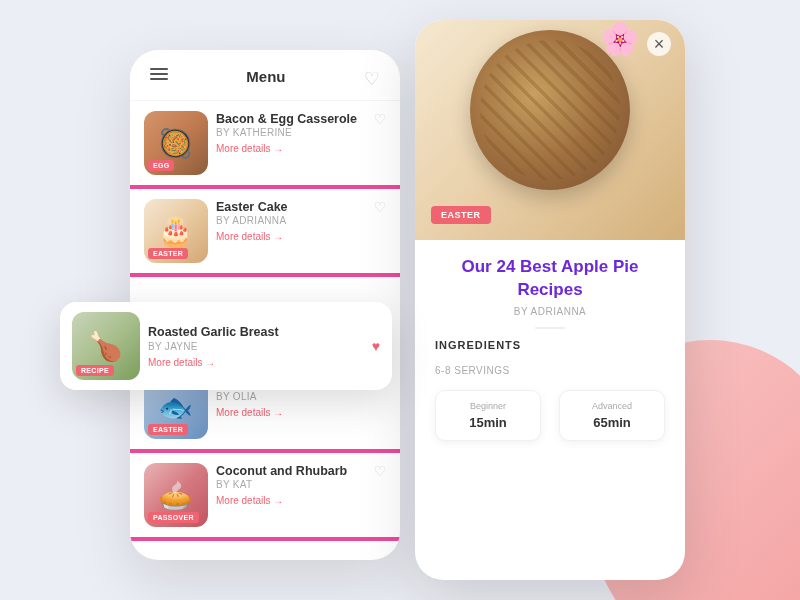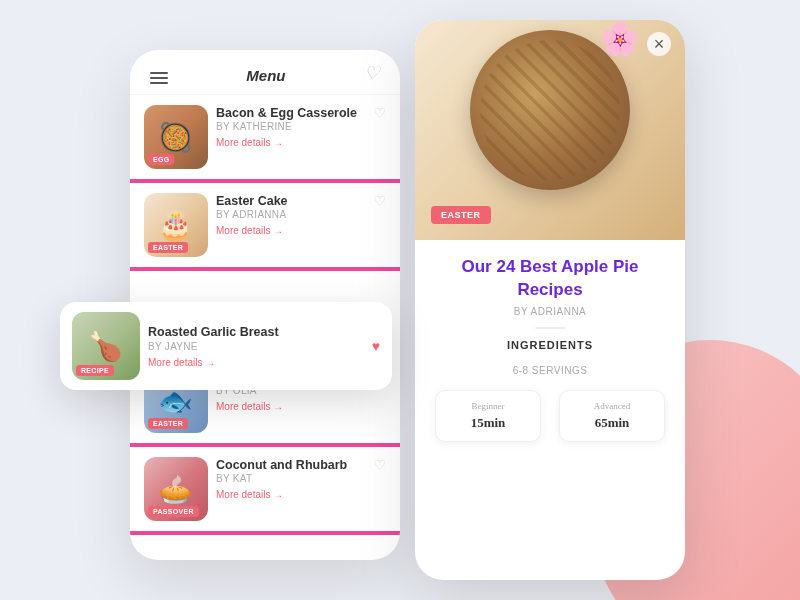--- a/index.html
+++ b/index.html
@@ -34,25 +34,24 @@
       height: 510px;
       background: #fff;
       border-radius: 28px;
       box-shadow: 0 20px 60px rgba(0,0,0,0.12);
       overflow: hidden;
       z-index: 2;
     }
 
     .phone-left-header {
       display: flex;
-      align-items: flex-end;
+      align-items: flex-start;
       justify-content: space-between;
-      padding: 12px 20px 10px;
+      padding: 18px 20px 10px;
       border-bottom: 1px solid #f5f5f5;
-      font-style: italic;
     }
 
     .hamburger-icon {
       display: flex;
       flex-direction: column;
       gap: 3px;
       cursor: pointer;
     }
     .hamburger-icon span {
       display: block;
@@ -294,21 +293,20 @@
 
     .divider {
       width: 30px;
       height: 2px;
       background: #eee;
       margin: 10px auto;
       border-radius: 2px;
     }
 
     .ingredients-section {
-      text-align: center;
       margin: 6px 0;
     }
 
     .ingredients-label {
       font-size: 11px;
       font-weight: 700;
       color: #333;
       letter-spacing: 1px;
       text-transform: uppercase;
     }
@@ -318,21 +316,20 @@
       color: #aaa;
       margin-top: 14px;
       letter-spacing: 0.5px;
       text-transform: uppercase;
     }
 
     .difficulty-row {
       display: flex;
       gap: 18px;
       margin-top: 14px;
-      font-family: Liberation Serif, serif;
     }
 
     .difficulty-card {
       flex: 1;
       background: #fff;
       border: 1px solid #f0f0f0;
       border-radius: 10px;
       padding: 10px 6px;
       text-align: center;
       box-shadow: 0 2px 8px rgba(0,0,0,0.06);

